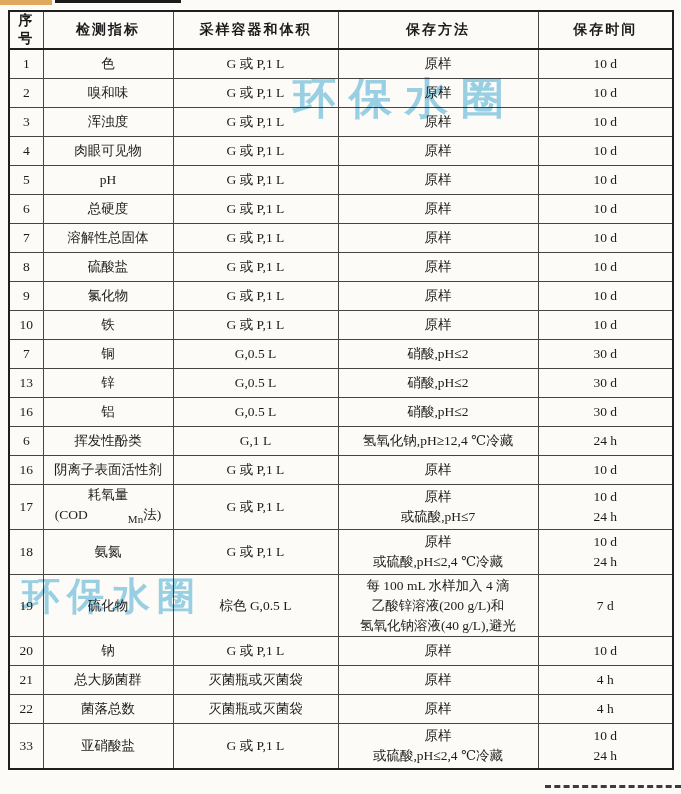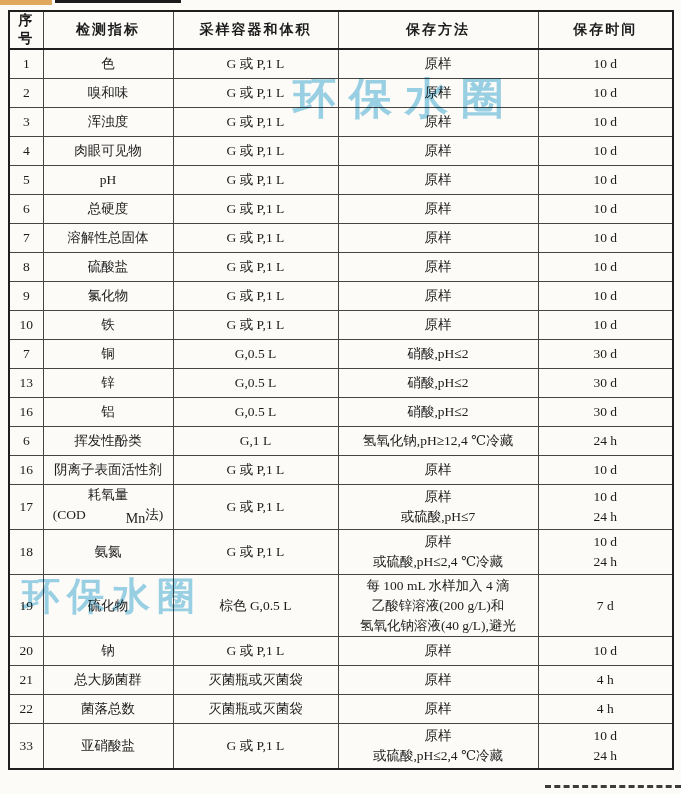--- a/index.html
+++ b/index.html
@@ -42,21 +42,21 @@
     border-bottom:2px solid #1f1f1f;
     font-family:"Liberation Sans","DejaVu Sans",sans-serif;
     font-weight:bold; font-size:14px; letter-spacing:2px;
   }
   tbody td { font-size:13.5px; }
   tr.lines-1 td { height:28px; }
   tr.lines-2 td { height:44px; }
   tr.lines-3 td { height:61px;margin-top:17px; }
   .cell-line { line-height:20px; }
   tr.lines-1 .cell-line { line-height:normal; }
-  td sub { font-size:14px;margin-left:40px; }
+  td sub { font-size:11px;margin-left:40px; }
 </style>
 </head>
 <body>
 
 <div class="page">
 
   <div class="hl"></div>
   <div class="topline"></div>
 
   <div class="wm wm1">环保水圈</div>

